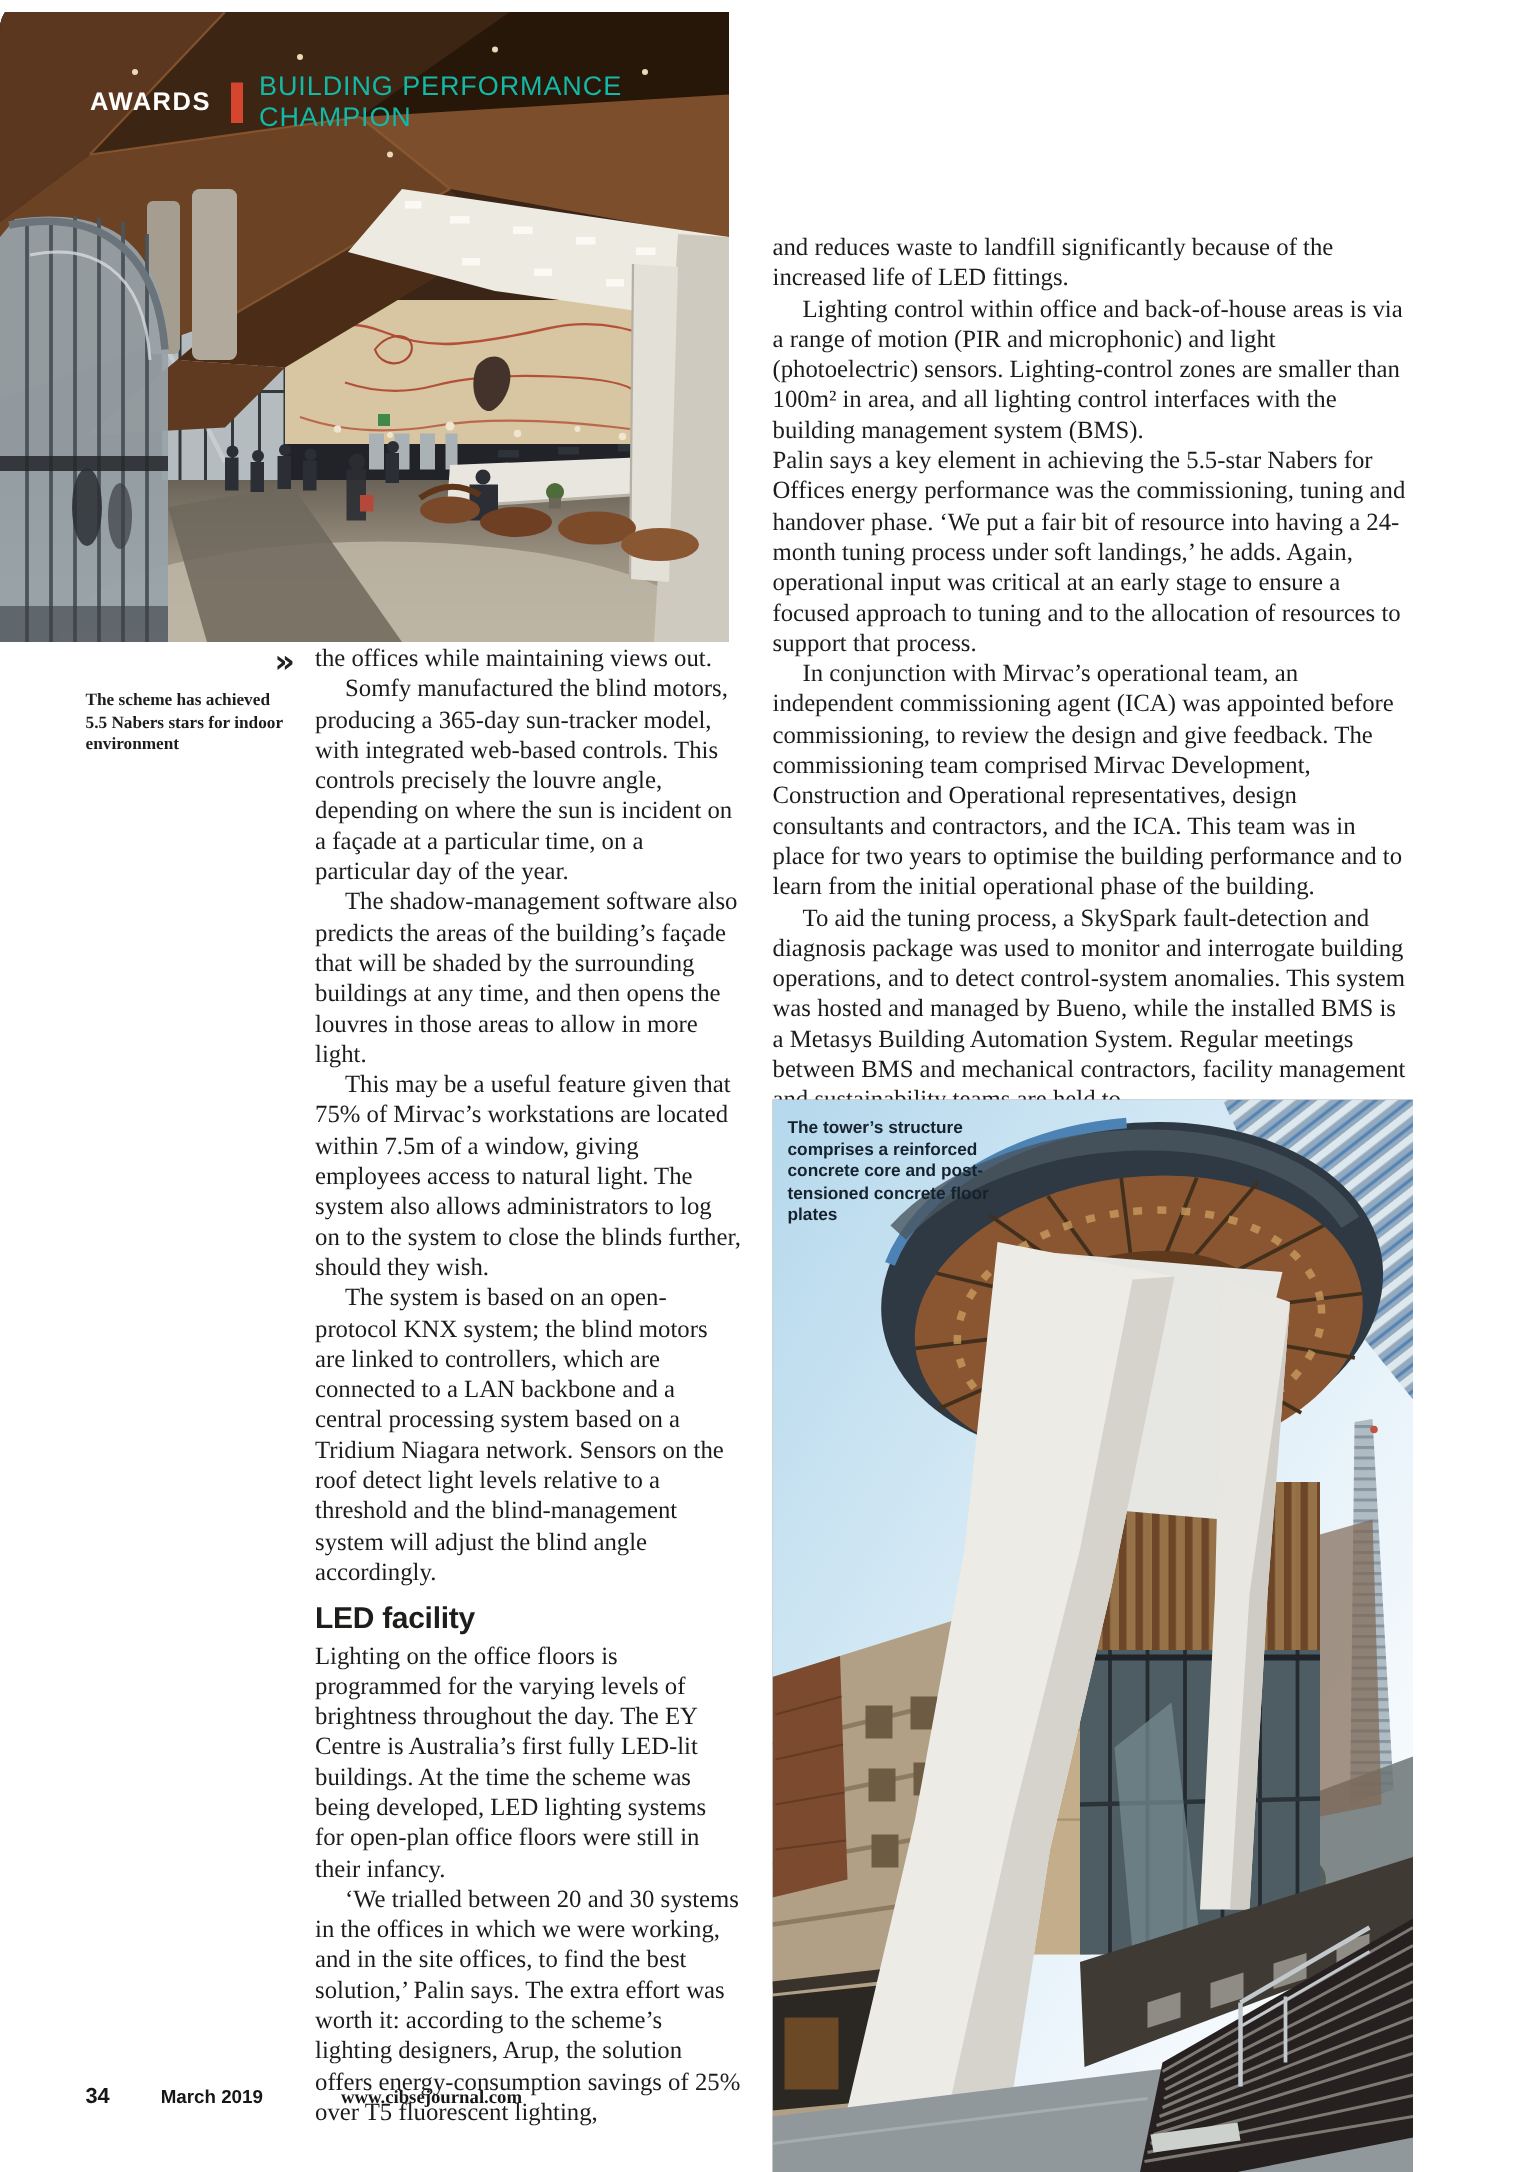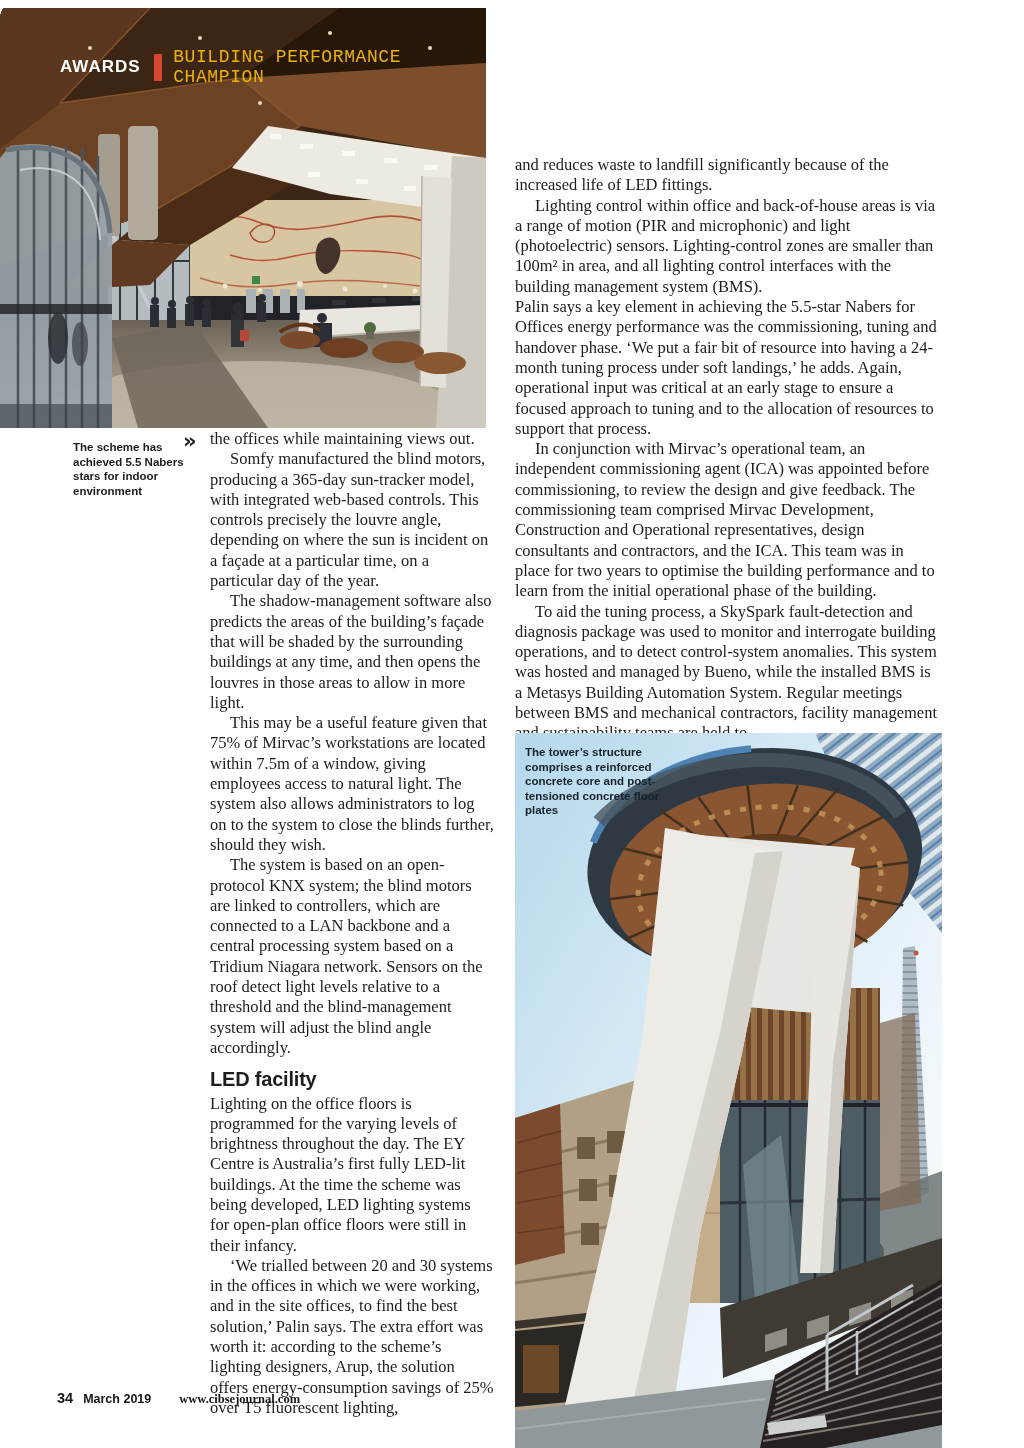--- a/index.html
+++ b/index.html
@@ -10,46 +10,46 @@
   .photo{position:absolute;overflow:hidden;}
   .photo-lobby{left:0;top:8px;width:486px;height:420px;background:#3a2517;}
   .photo-tower{left:515px;top:733px;width:427px;height:715px;background:#a3a3a3;}
   .photo svg{display:block;}
 
   
   .photo-header{position:absolute;left:60px;top:39px;display:flex;align-items:center;z-index:5;}
   .kicker{font-family:"Liberation Sans",sans-serif;font-weight:bold;font-size:17px;
           letter-spacing:1px;color:#ffffff;}
   .redbar{width:9px;height:27px;background:#d6452d;margin:0 11px 0 13px;}
-  .header-title{font-family:Liberation Mono, monospace;font-weight:400;font-size:18px;
-          letter-spacing:.6px;color:#eab308;}
+  .header-title{font-family:Liberation Sans, sans-serif;font-weight:400;font-size:18px;
+          letter-spacing:.6px;color:#14b8a6;}
 
   
-  .caption-left{position:absolute;left:57px;top:440px;width:140px;
-          font-family:Liberation Sans, sans-serif;font-weight:bold;
-          font-size:11.5px;line-height:14.5px;color:#1d1d1b;margin-left:16px;}
+  .caption-left{position:absolute;left:57px;top:460px;width:140px;
+          font-family:Liberation Serif, serif;font-weight:bold;
+          font-size:11.5px;line-height:14.5px;color:#1d1d1b;}
   .marker{position:absolute;left:183px;top:429px;width:26px;
           font-family:"DejaVu Sans",sans-serif;font-weight:bold;font-size:21px;color:#222;}
   .tower-caption{position:absolute;left:10px;top:12px;width:165px;z-index:6;
           font-family:"Liberation Sans",sans-serif;font-weight:bold;
           font-size:11.5px;line-height:14.5px;color:#15222e;}
 
   
   .col{position:absolute;font-family:"Liberation Serif","DejaVu Serif",serif;
        font-size:16.5px;line-height:20.3px;color:#1c1c1c;}
   .col-left{left:210px;top:429px;width:284px;}
   .col-right{left:515px;top:155px;width:424px;}
   .col p{margin:0;}
   .col p.indent{text-indent:20px;}
   h2.section{font-family:"Liberation Sans",sans-serif;font-weight:bold;font-size:20px;
        color:#1d1d1b;margin:11px 0 4px 0;letter-spacing:-.2px;}
 
   
   .footer{position:absolute;left:57px;top:1390px;font-family:"Liberation Sans",sans-serif;
-       font-size:12.5px;color:#161616;display:flex;align-items:baseline;}
+       font-size:12.5px;color:#161616;display:flex;align-items:baseline;gap:24px;}
   .footer .pageno{font-weight:bold;font-size:14.5px;margin-right:10px;}
   .footer .issue{font-weight:bold;margin-right:28px;font-weight:600;}
   .footer .site{font-weight:600;font-family:Liberation Serif, serif;}
 </style>
 </head>
 <body>
 
 <div class="page">
 
   <div class="photo photo-lobby">

